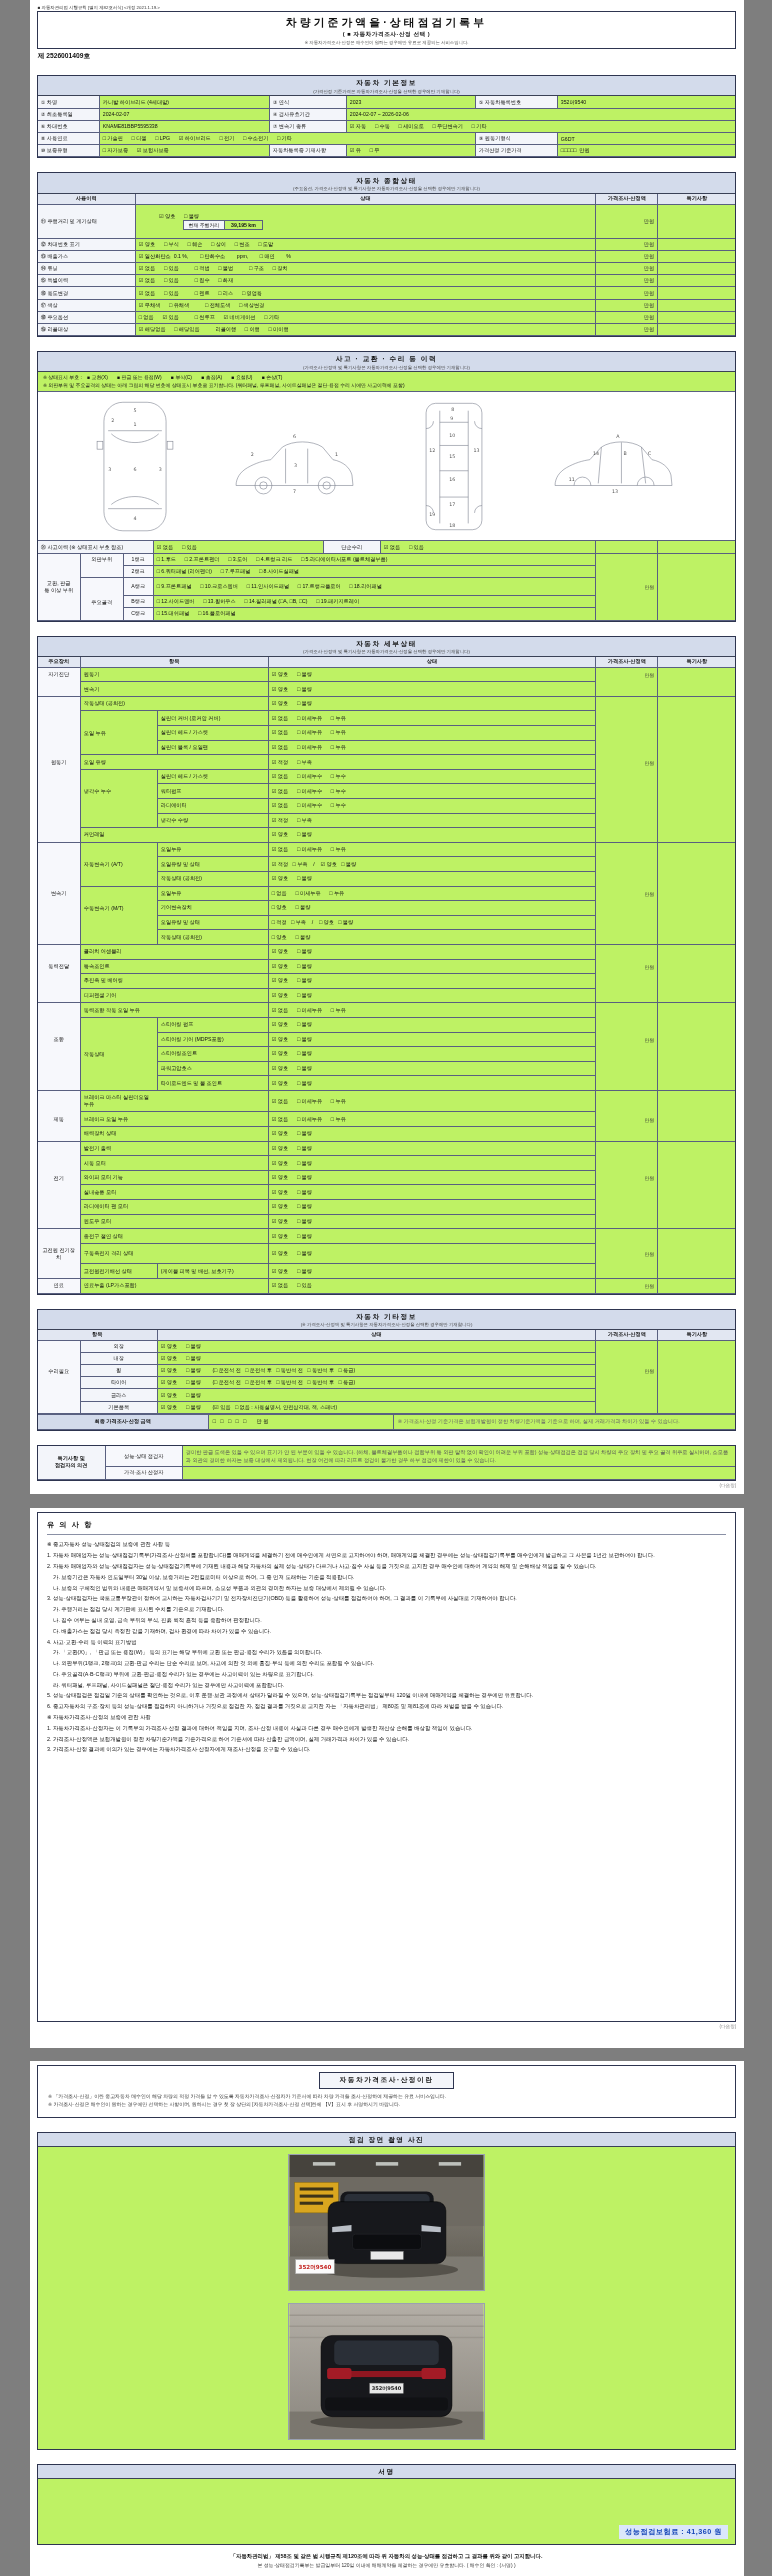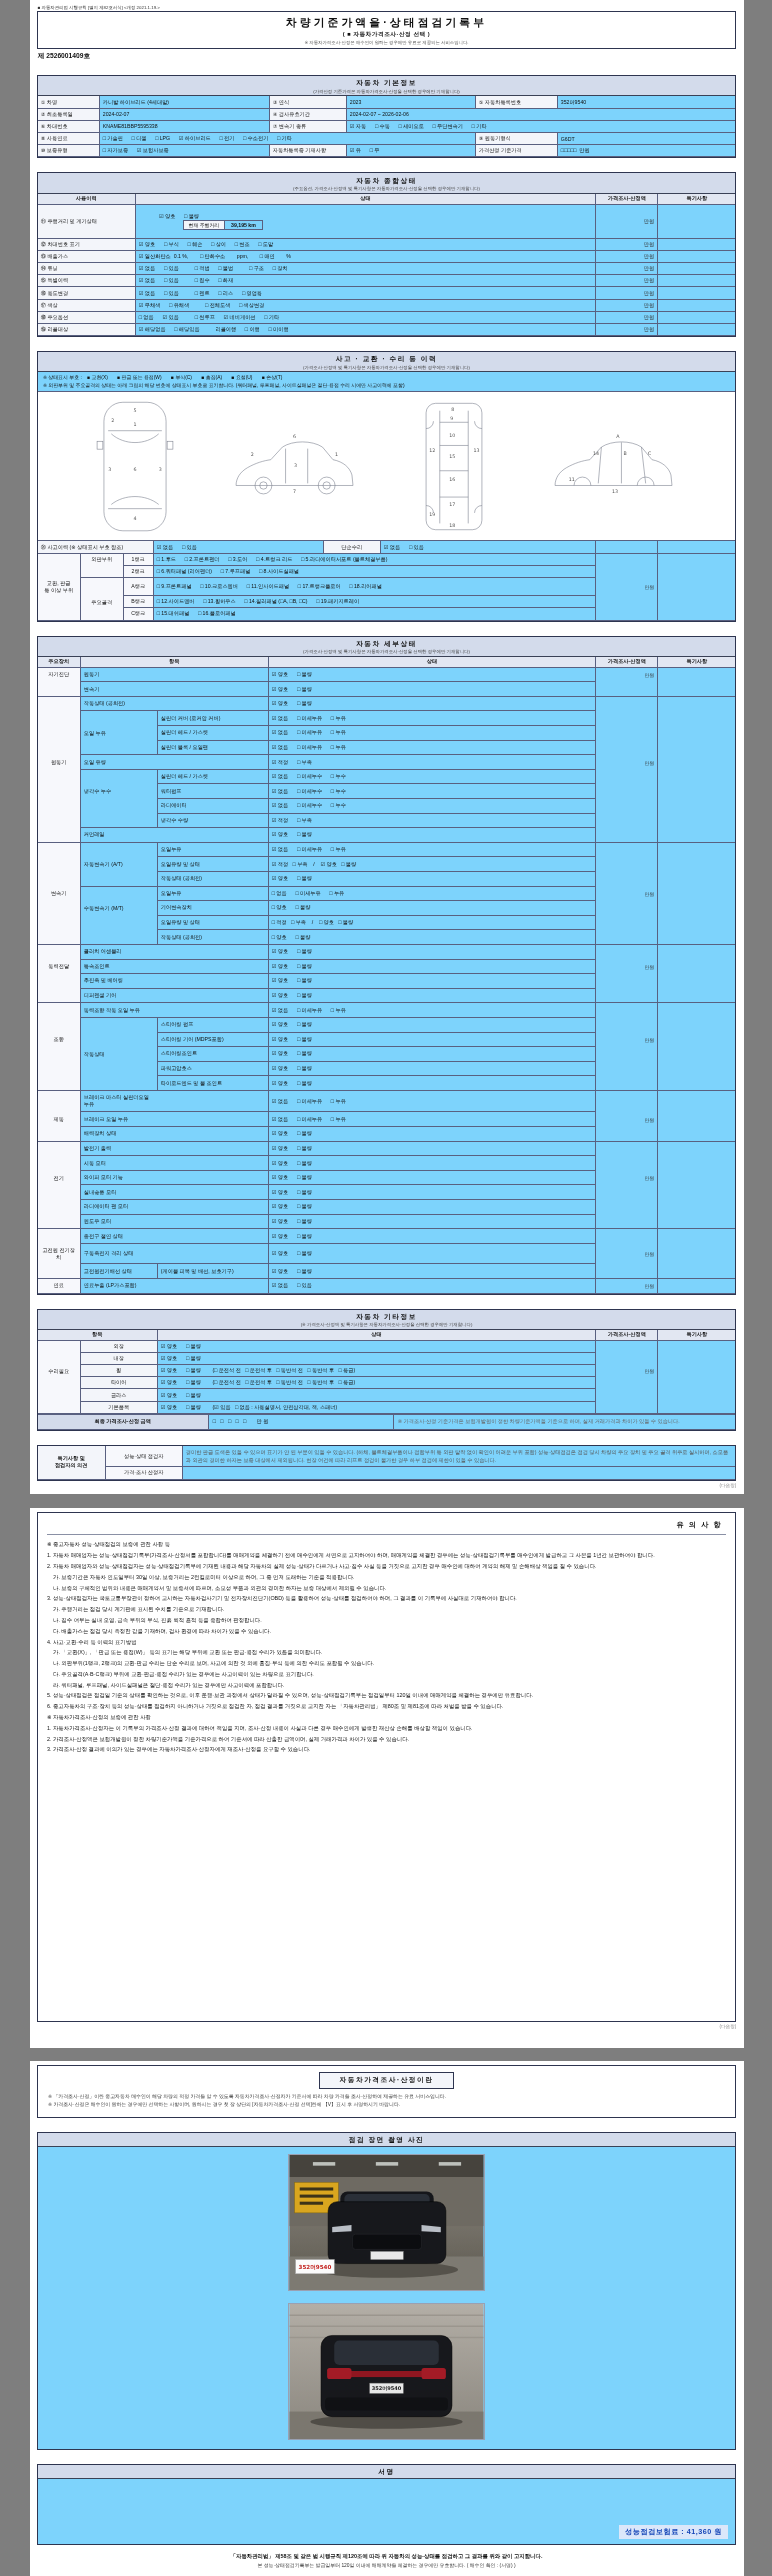--- a/index.html
+++ b/index.html
@@ -18,21 +18,21 @@
   .p3 { min-height:531px; }
 
   .form-ref { font-size:4.4px; color:#333; padding:0.5px 1px 1.5px; }
 
   .title-box { border:0.8px solid #2e3550; text-align:center; padding:3.6px 0 2.6px; }
   .title-main { font-size:10.8px; font-weight:bold; letter-spacing:3.1px; }
   .title-sub { font-size:5.7px; font-weight:bold; margin-top:1.5px; letter-spacing:0.5px; }
   .title-note { font-size:4.4px; color:#555; margin-top:1px; }
   .doc-no { font-size:6.7px; font-weight:bold; margin:3.6px 1px 1px; }
 
-  .sec { border:0.8px solid #2e3550; margin-top:14px; background:#7dd3fc; }
+  .sec { border:0.8px solid #2e3550; margin-top:14px; background:#bef264; }
   .sec-bar { background:#d3dbeb; border-bottom:0.6px solid #3a4156; text-align:center; padding:2.1px 0 1.5px; }
   .sec-title { font-size:6.7px; font-weight:bold; letter-spacing:1.5px; }
   .sec-note { display:block; font-size:4.4px; color:#444; margin-top:0.5px; letter-spacing:0; }
 
   table.ftable { width:100%; border-collapse:separate; border-spacing:0; table-layout:fixed; }
   .ftable th, .ftable td {
     border-right:0.5px solid #596080; border-bottom:0.5px solid #596080;
     padding:2.1px 3.1px; font-size:5.2px; vertical-align:middle;
     overflow:hidden; white-space:pre-wrap; word-break:break-all;
   }
@@ -69,21 +69,21 @@
   .final-amt { font-size:5.7px; letter-spacing:1.5px; }
   .final-note { font-size:4.4px; color:#666; }
 
   .remarks-lab { background:#f3f5fa; text-align:center; font-weight:bold; font-size:5.2px; }
   .remarks-who { background:#f7f8fc; text-align:center; font-size:4.9px; }
   .remarks-txt { font-size:4.6px; color:#555; line-height:1.55; }
 
   .next-page { text-align:right; font-size:4.6px; color:#888; margin-top:2.6px; }
 
   .notice-box { border:0.8px solid #2e3550; min-height:510px; padding:5.2px 9.3px 7.2px; }
-  .notice-title { text-align:right; font-size:7.2px; font-weight:bold; letter-spacing:5.2px; padding:2.1px 0 4.1px; border-bottom:0.5px solid #8a90a5; margin-bottom:5.2px; }
+  .notice-title { text-align:left; font-size:7.2px; font-weight:bold; letter-spacing:5.2px; padding:2.1px 0 4.1px; border-bottom:0.5px solid #8a90a5; margin-bottom:5.2px; }
   .np { font-size:5.4px; line-height:1.72; text-align:justify; white-space:pre-wrap; margin-bottom:1.5px; }
 
   .valuation-box { border:0.8px solid #2e3550; padding:6.2px 10.3px 7.2px; text-align:center; }
   .valuation-title { display:inline-block; border:0.7px solid #2e3550; font-size:6.7px; font-weight:bold; letter-spacing:1.5px; padding:2.6px 19.6px; margin-bottom:4.6px; background:#f3f5fa; }
   .vl { font-size:4.9px; color:#333; line-height:1.65; text-align:justify; white-space:pre-wrap; }
 
   .photos-body { padding:7.2px 0 9.3px; display:flex; flex-direction:column; align-items:center; gap:11.3px; }
   .photo-frame { border:0.5px solid #9aa0b2; }
 
   .sign-body { height:65px; position:relative; }

